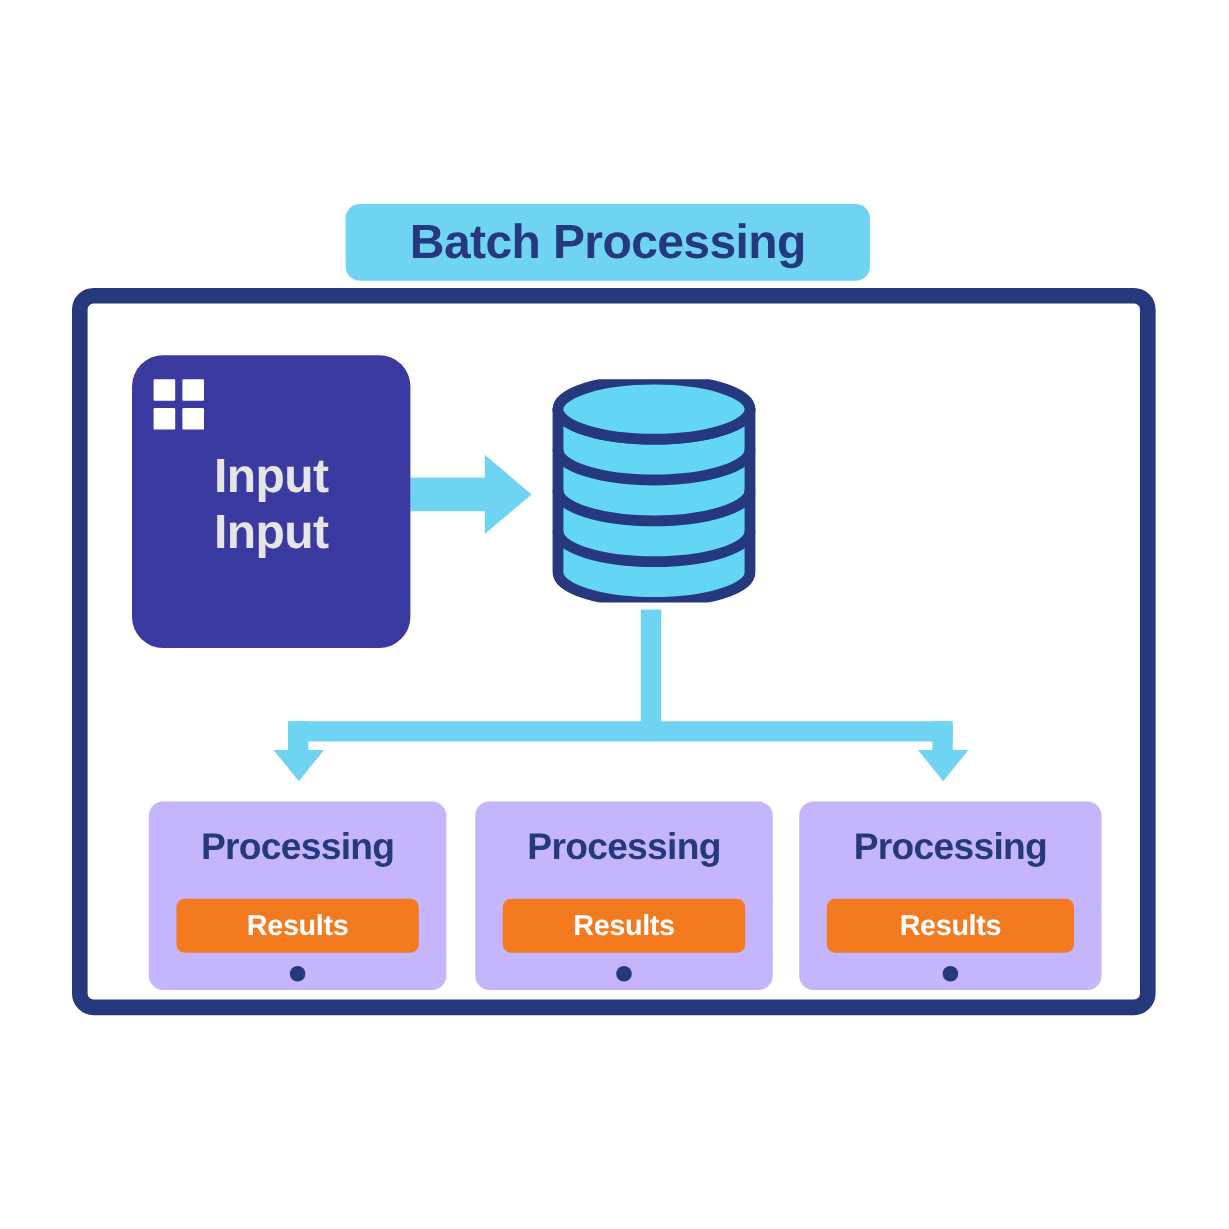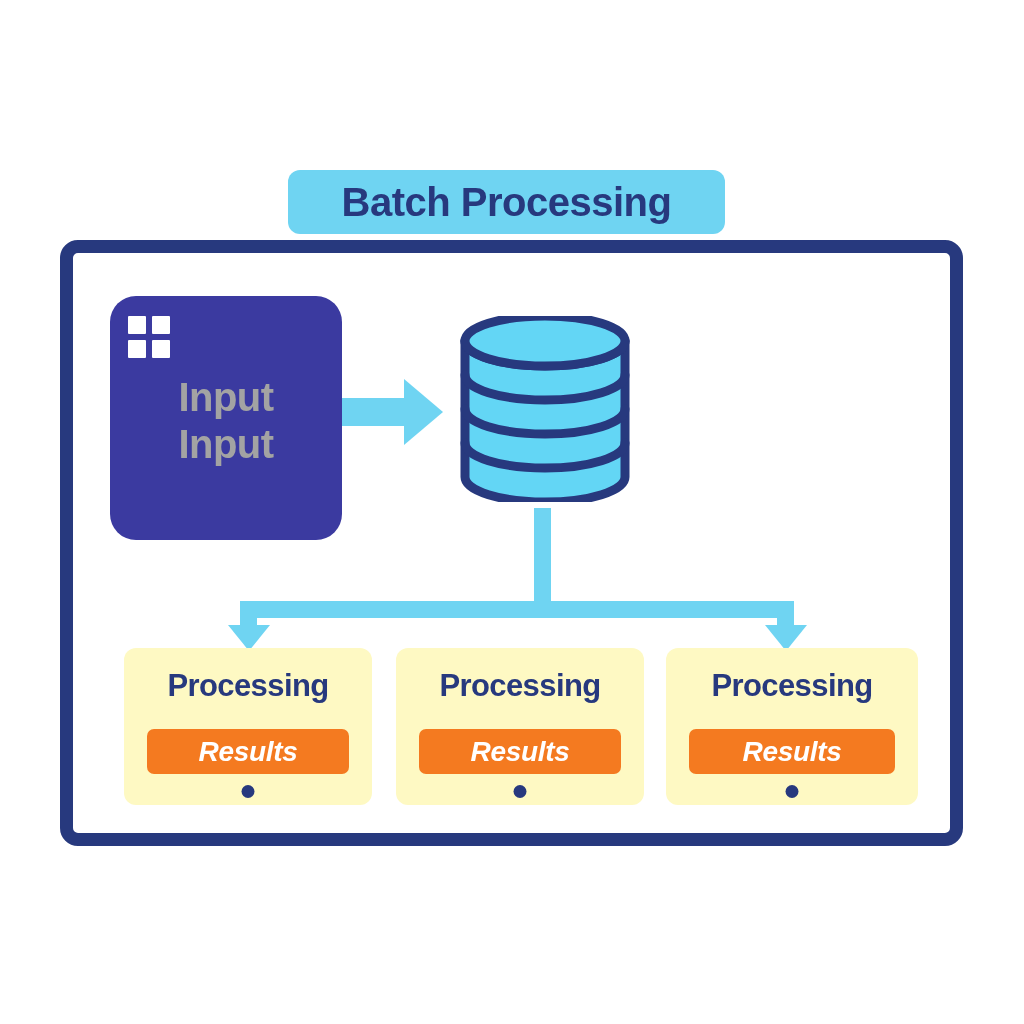--- a/index.html
+++ b/index.html
@@ -83,21 +83,21 @@
     display: block;
     background: #FFFFFF;
     border-radius: 1px;
   }
   #input-label {
     position: absolute;
     left: 0;
     right: 0;
     top: 78px;
     text-align: center;
-    color: #a3a3a3;
+    color: #e5e5e5;
     font-size: 40px;
     font-weight: bold;
     line-height: 1.18;
     letter-spacing: -0.5px;
   }
 
   
   #db-node {
     position: absolute;
     left: 456px;
@@ -113,24 +113,24 @@
     left: 0;
     top: 0;
     width: 1024px;
     height: 1024px;
     pointer-events: none;
   }
 
   
   .proc-card {
     position: absolute;
-    top: 648px;
+    top: 668px;
     width: 248px;
     height: 157px;
-    background: #fef9c3;
+    background: #c4b5fd;
     border-radius: 12px;
     box-sizing: border-box;
   }
   #proc-card-0 { left: 124px; }
   #proc-card-1 { left: 396px; width: 248px; }
   #proc-card-2 { left: 666px; width: 252px; }
 
   .proc-title {
     position: absolute;
     left: 0;
@@ -150,25 +150,24 @@
     top: 81px;
     height: 45px;
     background: #F47A20;
     border-radius: 7px;
     display: flex;
     align-items: center;
     justify-content: center;
   }
   .results-label {
     color: #FFFFFF;
-    font-size: 28px;
+    font-size: 24px;
     font-weight: bold;
     letter-spacing: -0.3px;
     line-height: 1;
-    font-style: italic;
   }
   .status-dot {
     position: absolute;
     left: 50%;
     transform: translateX(-50%);
     top: 137px;
     width: 13px;
     height: 13px;
     border-radius: 50%;
     background: #27397E;

